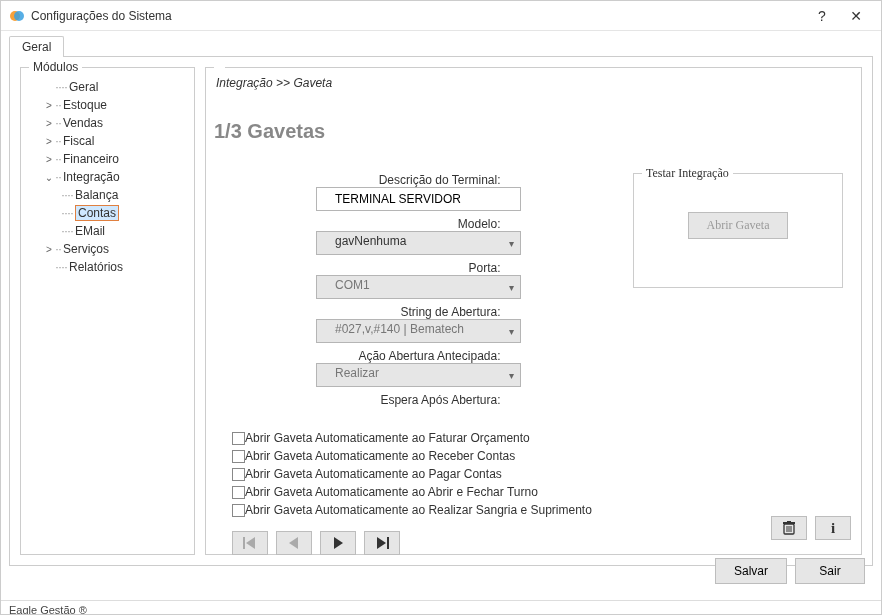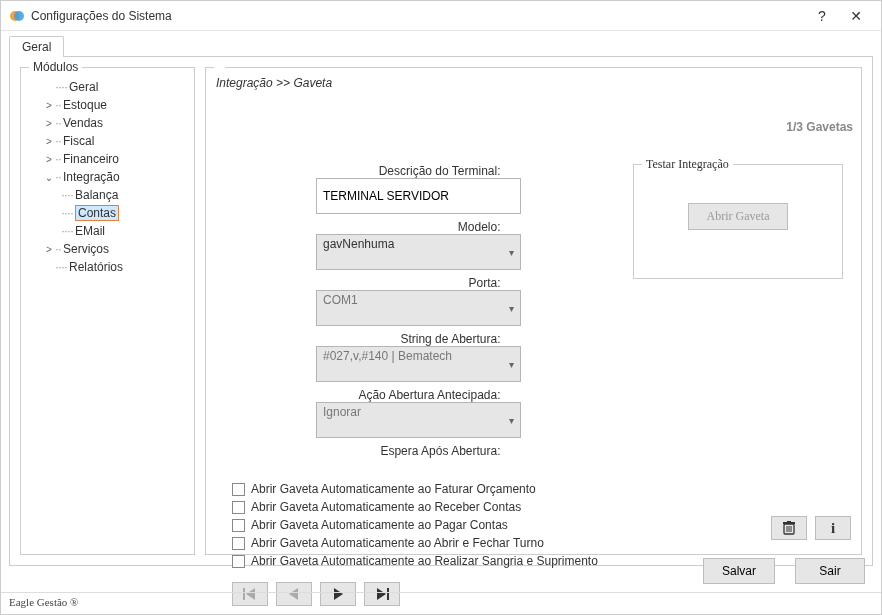--- a/index.html
+++ b/index.html
@@ -88,31 +88,31 @@
     border: 1px solid #e08040;
     background: #cfe8ff;
     padding: 0 2px;
   }
   .main {
     flex: 1;
     height: 100%;
     position: relative;
   }
   .breadcrumb { margin: 0 0 6px 2px; font-style: italic; }
-  .counter { text-align: right; color: #888; font-weight: 600; font-size: 12px; margin: 30px 0 30px 0; }
+  .counter { text-align: left; color: #888; font-weight: 600; font-size: 20px; margin: 30px 0 30px 0; }
   .formzone { display: flex; gap: 20px; padding: 0 10px; }
   .formgrid { flex: 1; }
   .formrow { display: flex; align-items: center; margin-bottom: 6px; flex-direction: column; }
   .formrow .lbl { width: 180px; text-align: right; padding-right: 8px; }
   .formrow .ctl { width: 205px; }
   input[type=text], select, .faux-select, .faux-input {
     width: 100%;
-    height: 36px;
+    height: 24px;
     border: 1px solid #b5b5b5;
-    padding: 2px 6px;
+    padding: 2px 18px;
     font: inherit;
     background: #fff;
   }
   select, .faux-select {
     background: #e6e6e6;
     position: relative;
   }
   .faux-select.disabled, .faux-input.disabled {
     background: #e6e6e6;
     color: #777;
@@ -134,49 +134,48 @@
   .btn {
     background: #e6e6e6;
     border: 1px solid #bdbdbd;
     padding: 5px 18px;
     font: inherit;
     min-width: 70px;
     text-align:center;
   }
   .btn.disabled { color: #9a9a9a; }
   .checks { margin: 18px 0 0 18px; }
-  .checkrow { display: flex; align-items: center; gap: 6px; margin-bottom: 4px; }
+  .checkrow { display: flex; align-items: center; gap: 0; margin-bottom: 4px; }
   .checkbox {
     width: 13px; height: 13px; border: 1px solid #888; background:#fff; flex-shrink:0;
   }
   .navbtns { display:flex; gap:8px; margin: 14px 0 0 18px; }
   .iconbtn {
     width: 36px; height: 24px;
     background: #e6e6e6; border:1px solid #bdbdbd;
     display:flex; align-items:center; justify-content:center;
     font-size: 12px;
   }
   .iconbtn.disabled { color:#aaa; }
   .rightnav { position:absolute; right:10px; bottom: 14px; display:flex; gap:8px; }
   .footer {
     position: absolute;
     bottom: 30px;
     right: 16px;
-    display: flex; gap: 20px;
+    display: flex; gap: 8px;
   }
   .footer .btn { min-width: 70px; }
   .statusbar {
     position: absolute;
     bottom: 0; left: 0; right: 0;
-    height: 22px;
+    height: 14px;
     border-top: 1px solid #ddd;
     padding: 3px 8px;
     font-size: 11px;
     color: #444;
-    font-family: Liberation Serif, serif;
   }
   svg { display:block; }
 </style>
 </head>
 <body>
 
 <div class="titlebar">
   <div class="appicon">
     <svg width="16" height="16" viewBox="0 0 16 16">
       <circle cx="6" cy="8" r="5" fill="#f7a13a"></circle>
@@ -315,21 +314,21 @@
               <span>#027,v,#140 | Bematech</span>
               <span class="caret">▾</span>
             </div>
           </div>
         </div>
 
         <div class="formrow">
           <div class="lbl">Ação Abertura Antecipada:</div>
           <div class="ctl">
             <div class="faux-select disabled">
-              <span>Ignorar</span>
+              <span>Realizar</span>
               <span class="caret">▾</span>
             </div>
           </div>
         </div>
 
         <div class="formrow">
           <div class="lbl">Espera Após Abertura:</div>
         </div>
 
       </div>

